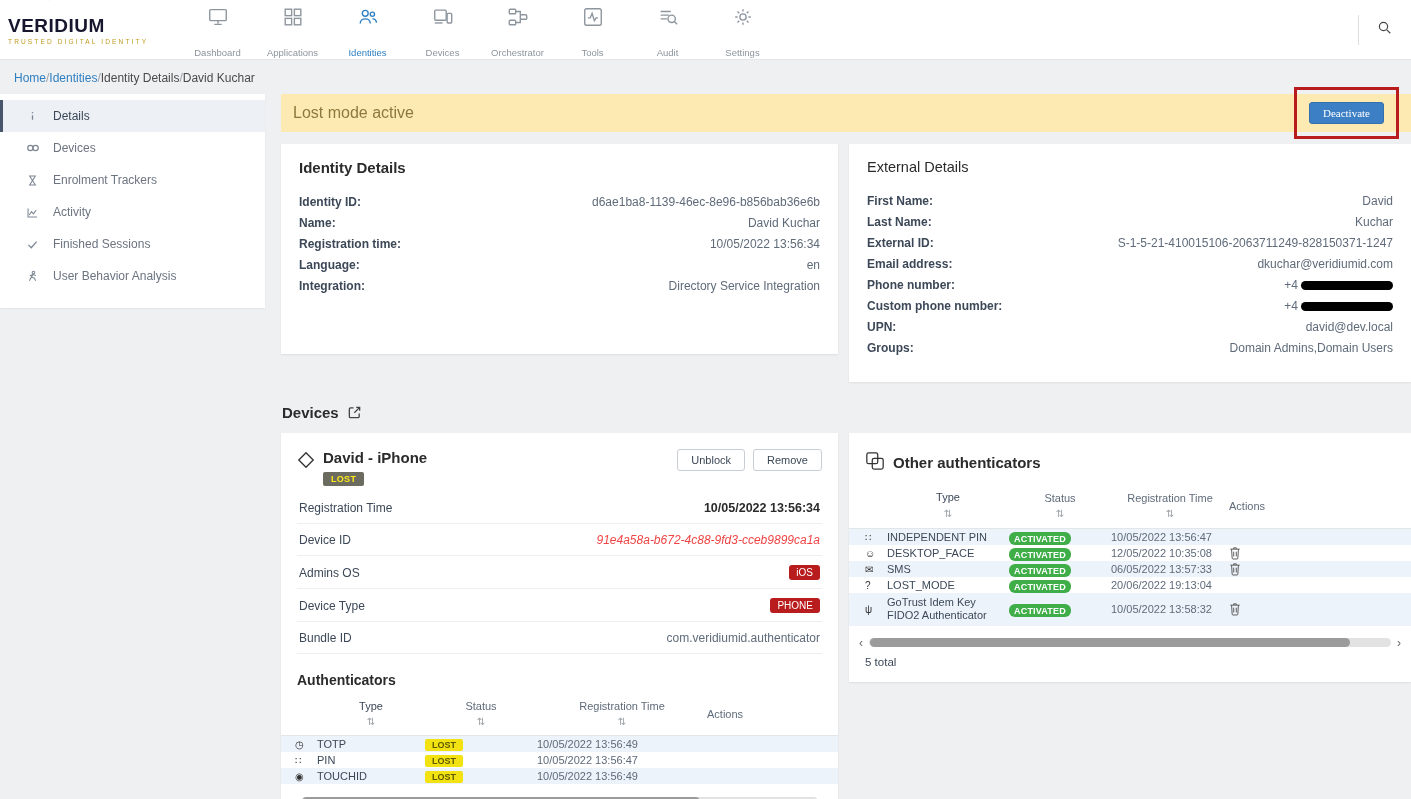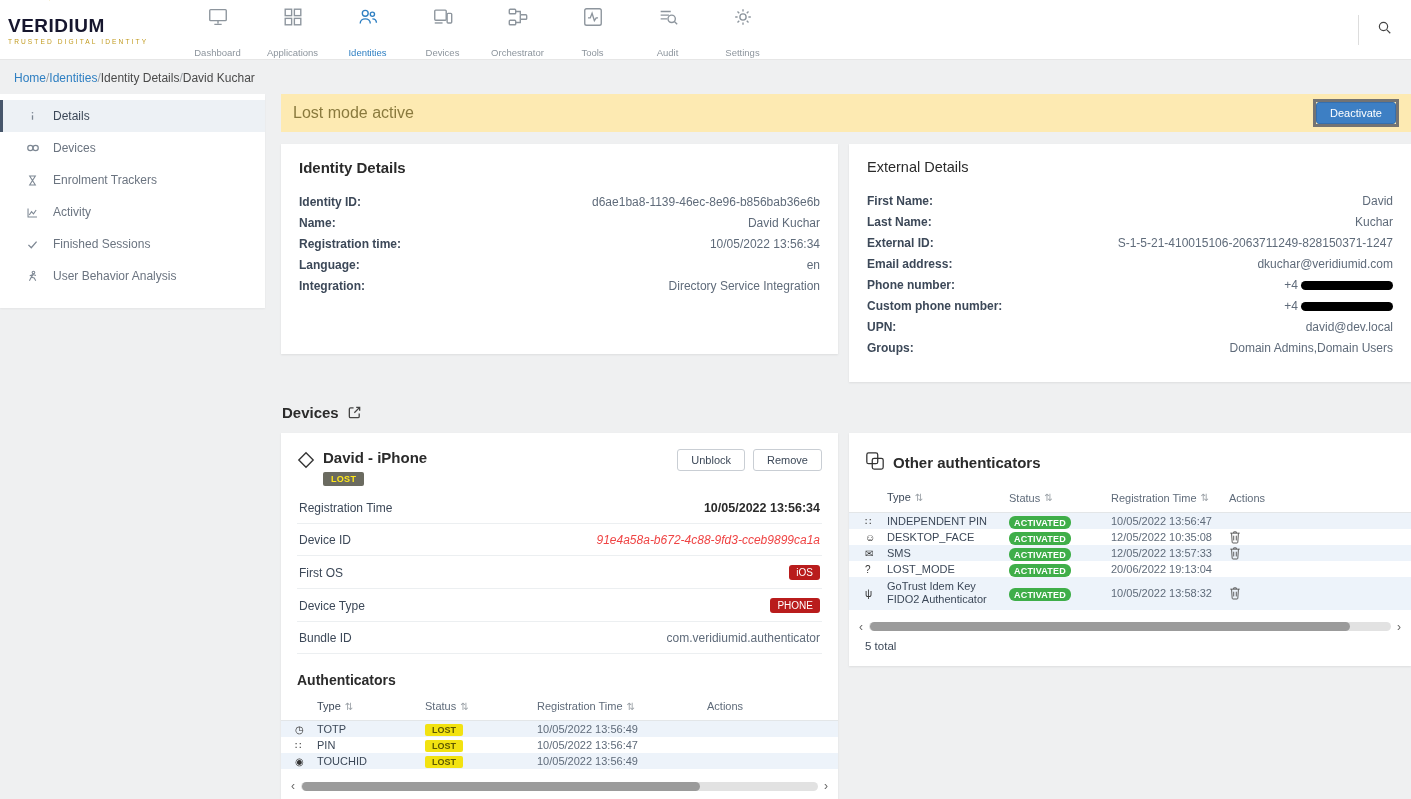--- a/index.html
+++ b/index.html
@@ -30,21 +30,21 @@
   .sidebar { width:265px; background:#fff; padding:6px 0 16px; box-shadow:0 1px 2px rgba(0,0,0,.05); }
   .side-item { display:flex; align-items:center; gap:13px; padding:9px 22px; font-size:12px; color:#6b7480; border-left:3px solid transparent; cursor:pointer; }
   .side-item.active { background:#edf1f5; border-left-color:#47566b; color:#3c4858; }
   .side-icon { width:15px; display:flex; justify-content:center; color:#7d8793; }
   .side-icon svg { stroke:currentColor; }
   .main { flex:1; margin-left:16px; }
 
   
   .banner { background:#fdeab2; height:38px; display:flex; align-items:center; padding:0 12px; }
   .banner-text { color:#8a7a3e; font-size:16px; }
-  .annot { margin-left:auto; border:3px solid #737373; padding:0; }
+  .annot { margin-left:auto; border:3px solid #b91c1c; padding:12px;font-family:Liberation Serif, serif; }
   .deactivate-btn { background:#3d7fc4; color:#fff; border:1px solid #356fae; font-size:11px; padding:4px 13px; border-radius:3px; cursor:pointer; font-family:inherit; }
 
   
   .cards-row { display:flex; gap:11px; margin-top:12px; align-items:flex-start; }
   .card { background:#fff; box-shadow:0 1px 2px rgba(0,0,0,.08); }
   .col-left { width:557px; flex:none; }
   .col-right { flex:1; min-width:0; }
   .pad-card { padding:15px 18px 24px; min-height:210px; }
   .card-title { font-size:15px; font-weight:bold; color:#2b2b2b; margin-bottom:15px; }
   .card-title.light { font-weight:normal; font-size:14.5px; }
@@ -68,21 +68,21 @@
   .drow:first-of-type { border-top:1px solid #eceff1; margin-top:6px; }
   .dlabel { color:#3c4858; }
   .v-bold { font-weight:bold; color:#2b2b2b; font-size:12.5px; }
   .v-link { color:#ef4444; cursor:pointer;font-style:italic; }
   .v-gray { color:#5f6b7a; }
   .os-badge { background:#b91c1c; color:#fff; font-size:10px; padding:2px 7px; border-radius:3px; }
   .auth-title { font-size:14px; font-weight:bold; color:#2b2b2b; margin:18px 16px 12px; }
 
   
   .thead { display:flex; align-items:center; font-size:11px; color:#5f6b7a; border-bottom:1px solid #e3e6e8; padding:0 14px 8px; }
-  .th { display:flex; align-items:center; gap:4px; cursor:pointer; }
+  .th { display:flex; align-items:center; gap:4px; cursor:pointer;flex-direction:column; }
   .sort { color:#9aa0a6; font-size:10px; }
   .trow { display:flex; align-items:center; padding:1px 14px; min-height:16px; font-size:11px; }
   .trow.alt { background:#edf3fa; }
   .c-icon { width:22px; color:#333; font-size:10px; display:flex; align-items:center; }
   .tbl-left .c-type { width:108px; } .tbl-left .c-status { width:112px; } .tbl-left .c-time { width:170px; }
   .tbl-right .c-type { width:122px; line-height:1.2; } .tbl-right .c-status { width:102px; } .tbl-right .c-time { width:118px; }
   .c-type { color:#3c4858; } .c-time { color:#5f6b7a; }
   .c-actions { flex:1; display:flex; align-items:center; }
   .badge-lost { background:#f2e211; color:#5e5800; font-size:9px; font-weight:bold; padding:1px 7px; border-radius:2px; }
   .badge-activated { background:#3fae49; color:#fff; font-size:9px; font-weight:bold; padding:1.5px 5px; border-radius:6px; letter-spacing:.2px; }
@@ -346,21 +346,21 @@
 
         <div class="drow">
             <span class="dlabel">Registration Time</span>
             <span class="v-bold">10/05/2022 13:56:34</span>
           </div>
         <div class="drow">
             <span class="dlabel">Device ID</span>
             <span class="v-link">91e4a58a-b672-4c88-9fd3-cceb9899ca1a</span>
           </div>
         <div class="drow">
-            <span class="dlabel">First OS</span>
+            <span class="dlabel">Admins OS</span>
             <span class="os-badge">iOS</span>
           </div>
         <div class="drow">
             <span class="dlabel">Device Type</span>
             <span class="os-badge">PHONE</span>
           </div>
         <div class="drow">
             <span class="dlabel">Bundle ID</span>
             <span class="v-gray">com.veridiumid.authenticator</span>
           </div>
@@ -460,21 +460,21 @@
                   <svg width="12" height="14" viewBox="0 0 14 16" fill="none" stroke="#555" stroke-width="1.1">
                     <path d="M1.5 3.5h11M5.5 3.5V2h3v1.5M3 3.5l.7 10.5a1 1 0 0 0 1 1h4.6a1 1 0 0 0 1-1l.7-10.5M5.5 6.5v5.5M8.5 6.5v5.5"></path>
                   </svg>
                 </button>
               </span>
           </div>
           <div class="trow alt" style="padding:1px 16px;">
             <span class="c-icon">✉</span>
             <span class="c-type">SMS</span>
             <span class="c-status"><span class="badge-activated">ACTIVATED</span></span>
-            <span class="c-time">12/05/2022 13:57:33</span>
+            <span class="c-time">06/05/2022 13:57:33</span>
             <span class="c-actions">
                 <button class="trash-btn">
                   <svg width="12" height="14" viewBox="0 0 14 16" fill="none" stroke="#555" stroke-width="1.1">
                     <path d="M1.5 3.5h11M5.5 3.5V2h3v1.5M3 3.5l.7 10.5a1 1 0 0 0 1 1h4.6a1 1 0 0 0 1-1l.7-10.5M5.5 6.5v5.5M8.5 6.5v5.5"></path>
                   </svg>
                 </button>
               </span>
           </div>
           <div class="trow" style="padding:1px 16px;">
             <span class="c-icon">?</span>

